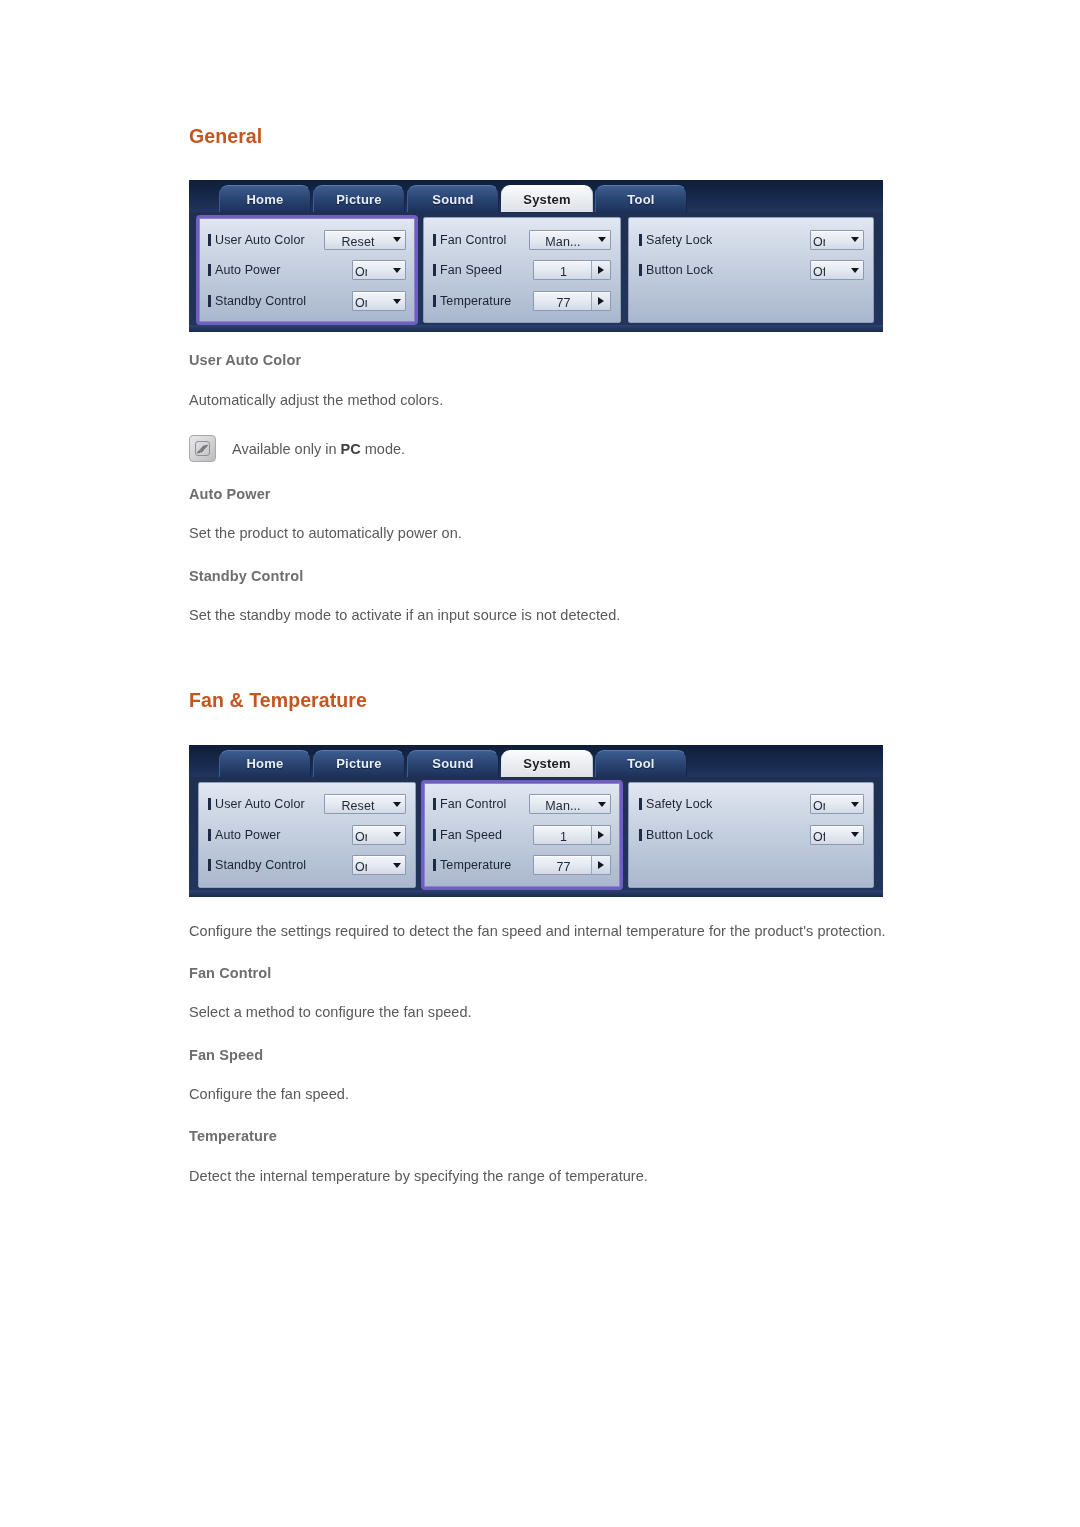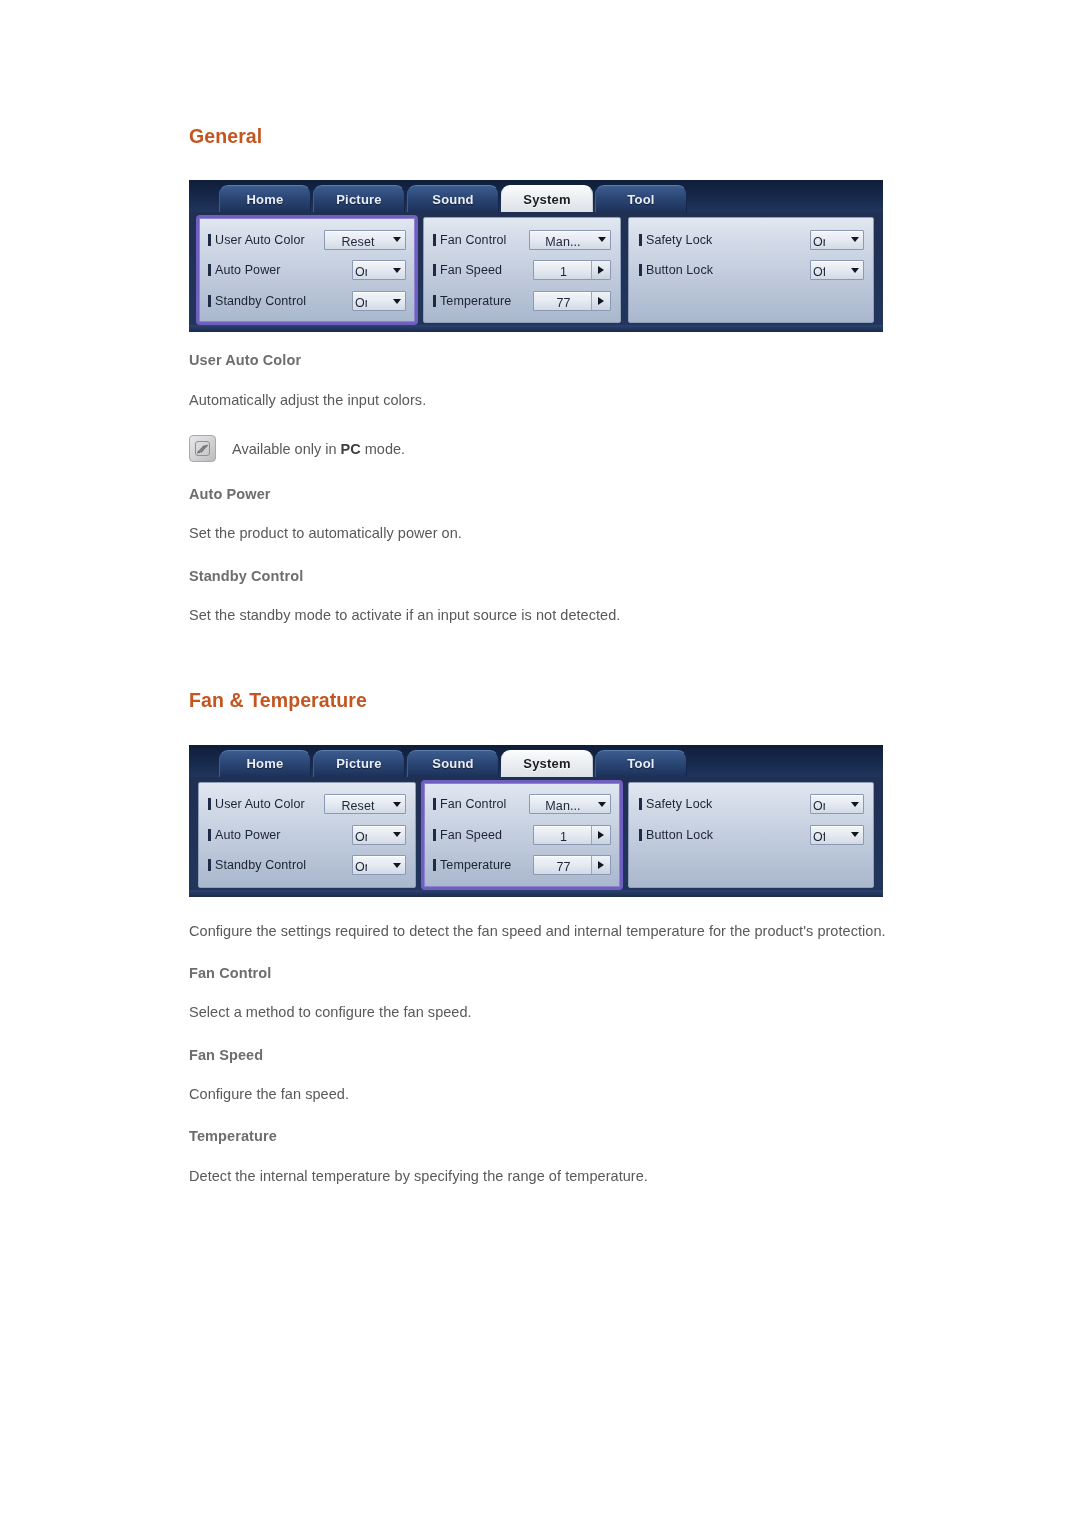--- a/index.html
+++ b/index.html
@@ -356,21 +356,21 @@
               </div>
             </div>
             <div class="spacer-row"></div>
           </div>
         </div>
         <div class="osd-footer"></div>
       </div>
       <div class="gap-20"></div>
       <h3 class="sub-heading">User Auto Color</h3>
       <div class="gap-16"></div>
-      <p class="body-text">Automatically adjust the input colors.</p>
+      <p class="body-text">Automatically adjust the method colors.</p>
       <div class="gap-20"></div>
       <div class="note-row">
         <div class="note-icon">
           <svg width="17" height="17" viewBox="0 0 17 17" aria-hidden="true">
             <path d="M3.5 13.2 C5.2 11.0 7.6 8.2 10.2 5.6" stroke="#6f7073" stroke-width="1.1" fill="none"></path>
             <path d="M5.3 12.8 C7.0 10.6 9.4 7.8 12.0 5.2" stroke="#6f7073" stroke-width="1.1" fill="none"></path>
             <path d="M7.1 12.4 C8.8 10.2 11.2 7.4 13.6 5.0" stroke="#6f7073" stroke-width="1.1" fill="none"></path>
             <path d="M3.2 13.6 L4.2 10.6 L6.2 12.2 Z" fill="#6f7073"></path>
             <rect x="1.5" y="1.5" width="14" height="14" rx="2.5" ry="2.5" fill="none" stroke="#8e8f92" stroke-width="1"></rect>
           </svg>

